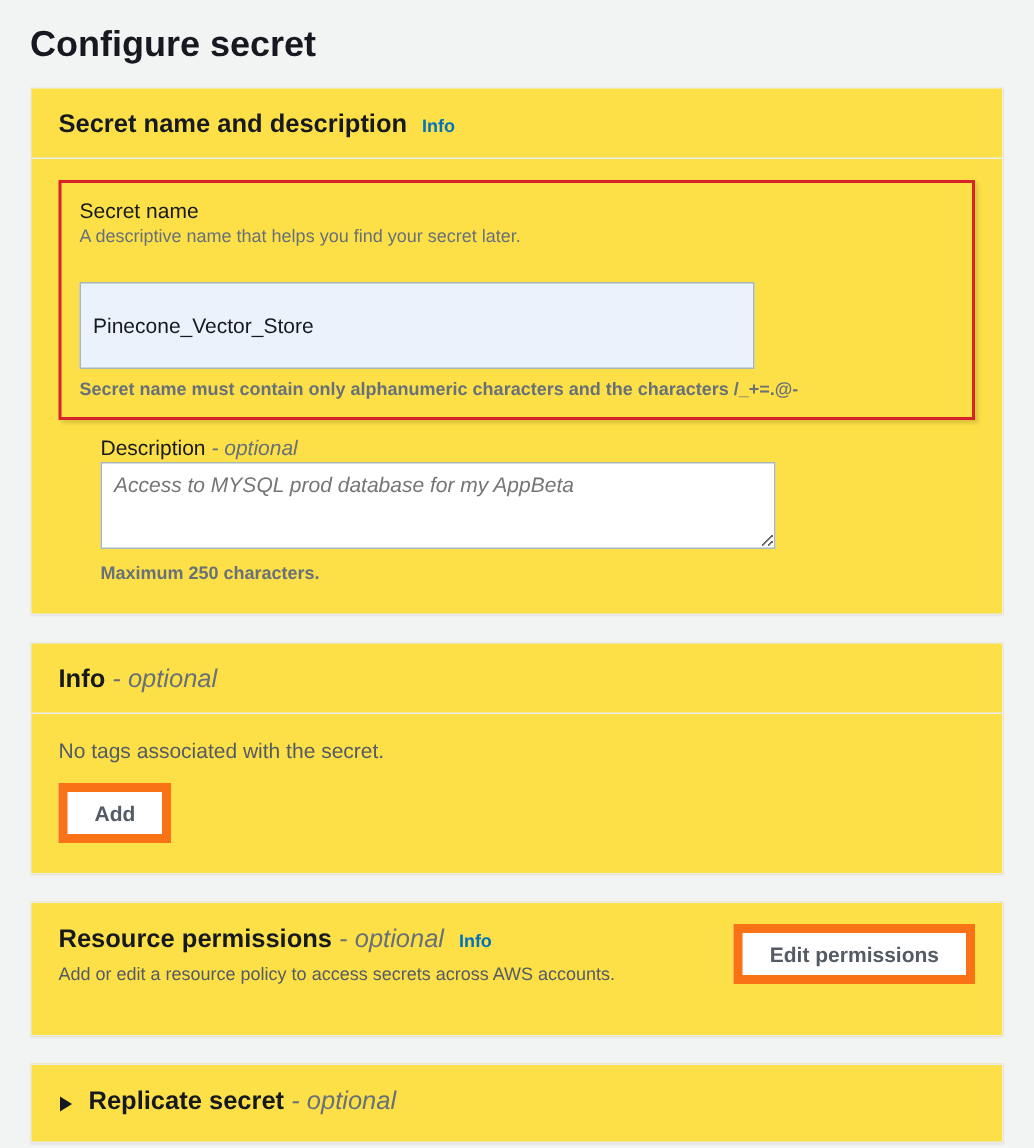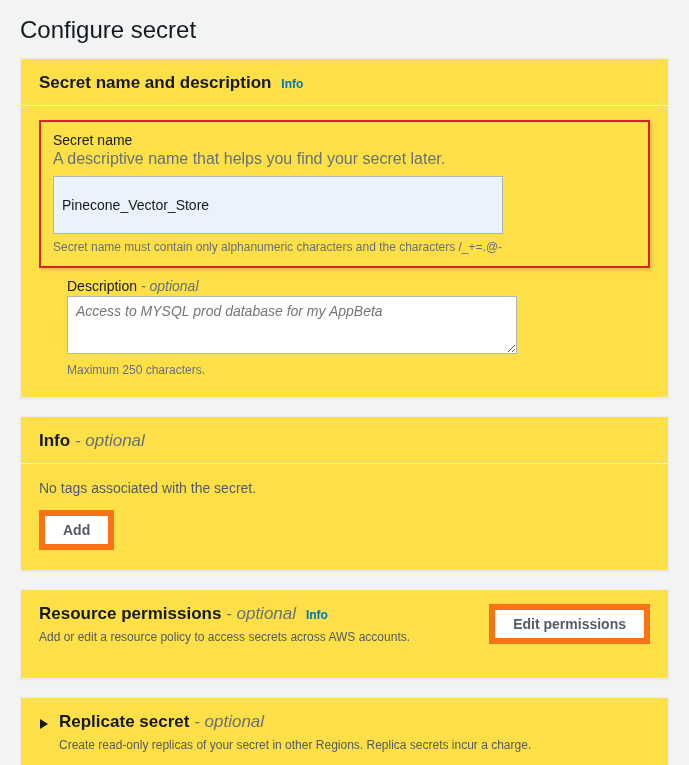--- a/index.html
+++ b/index.html
@@ -8,21 +8,21 @@
       background: #f2f3f3;
       color: #16191f;
       font-size: 14px;
       width: 689px;
     }
     .page {
       padding: 16px 20px 20px 20px;
     }
     h1.page-title {
       font-size: 24px;
-      font-weight: 400;
+      font-weight: 700;
       color: #16191f;
       margin-bottom: 14px;
     }
     .panel {
       background: #fde047;
       border: 1px solid #eaeded;
       margin-bottom: 18px;
       box-shadow: 0 1px 1px rgba(0,0,0,0.05);
     }
     .panel-header {
@@ -56,37 +56,38 @@
       margin-bottom: 10px;
       box-shadow: 2px 2px 3px rgba(0,0,0,0.15);
     }
     .field-label {
       font-size: 14px;
       font-weight: 400;
       color: #16191f;
       margin-bottom: 2px;
     }
     .field-hint {
-      font-size: 16px;
-      color: #687078;
-      margin-bottom: 8px;
+      font-size: 12px;
+      color: #687078;
+      margin-bottom: 24px;
     }
     .text-input {
       width: 450px;
       max-width: 100%;
       padding: 20px 8px;
       font-size: 14px;
       border: 1px solid #aab7b8;
       background: #eaf3fb;
       color: #16191f;
     }
     .field-constraint {
       font-size: 12px;
       color: #687078;
       margin-top: 6px;
+      font-weight: bold;
     }
     .desc-group { margin-top: 0; padding-left: 28px; }
     .optional-label {
       font-style: italic;
       color: #687078;
       font-weight: 400;
     }
     .textarea {
       width: 450px;
       max-width: 100%;
@@ -215,21 +216,20 @@
 
   <div class="panel replicate-panel">
     <div class="panel-header">
       <span class="caret">
         <svg width="10" height="12" viewBox="0 0 10 12">
             <polygon points="1,1 9,6 1,11" fill="#16191f"></polygon>
           </svg>
       </span>
       <div class="replicate-text">
         <span class="panel-title">Replicate secret</span><span class="panel-title optional-suffix"> - optional</span>
-        <div class="panel-subtext">Create read-only replicas of your secret in other Regions. Replica secrets incur a charge.</div>
       </div>
     </div>
   </div>
 
   <div class="footer">
     <button class="btn-link">Cancel</button>
     <button class="btn">Previous</button>
     <button class="btn btn-primary">Next</button>
   </div>
 </div>

